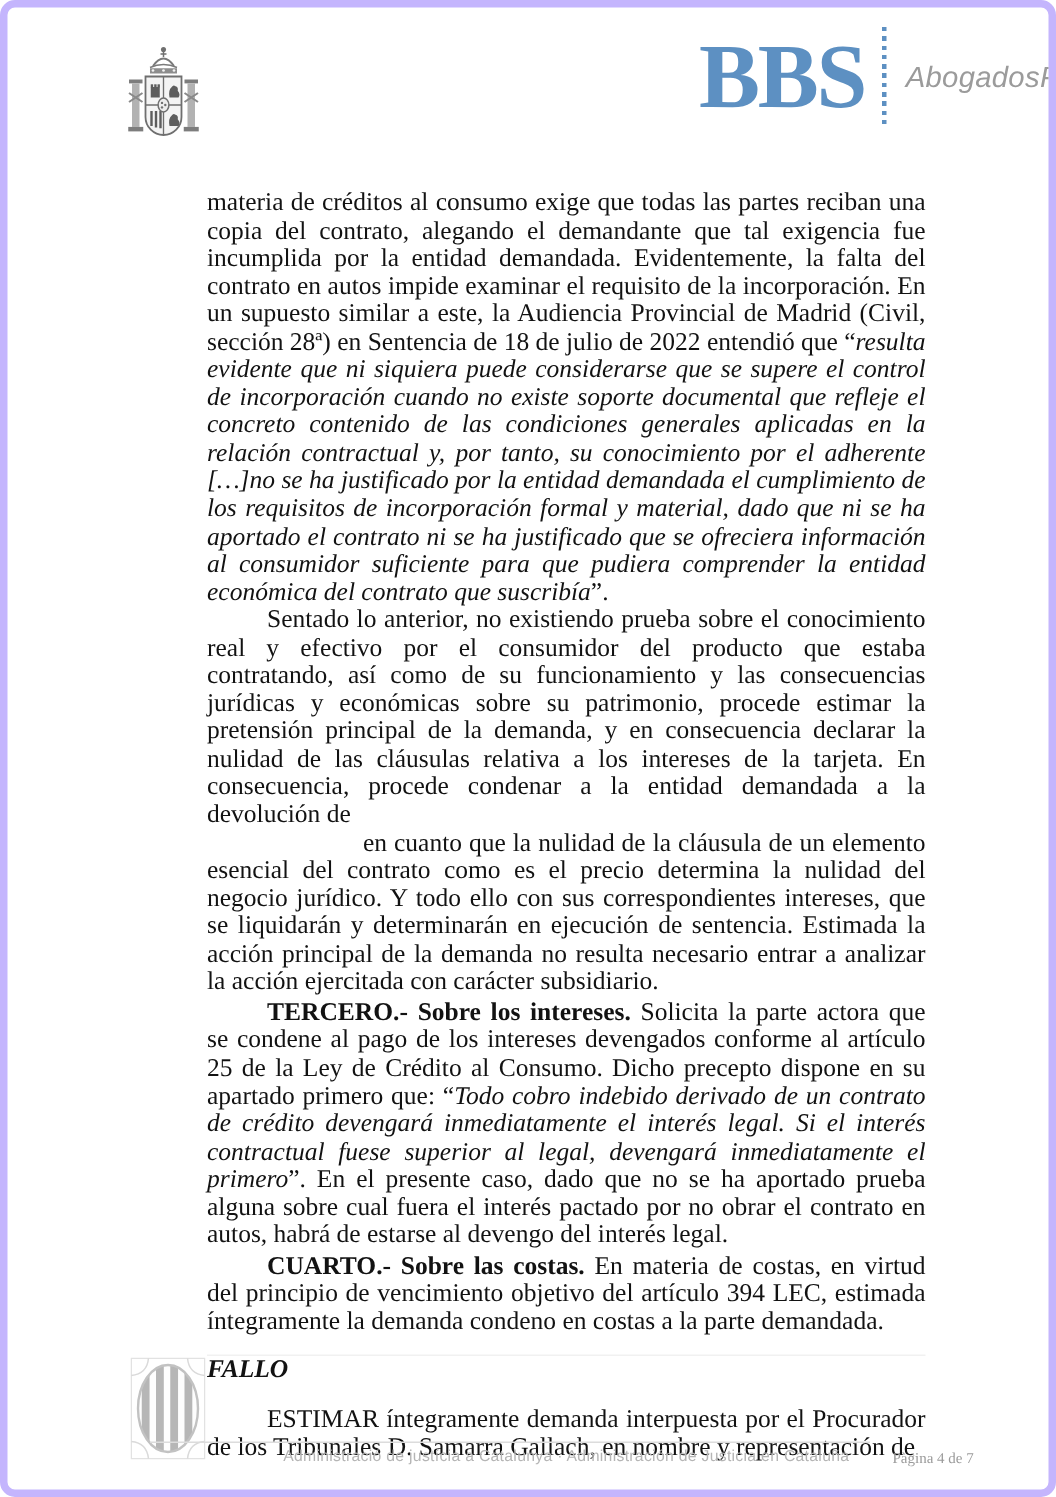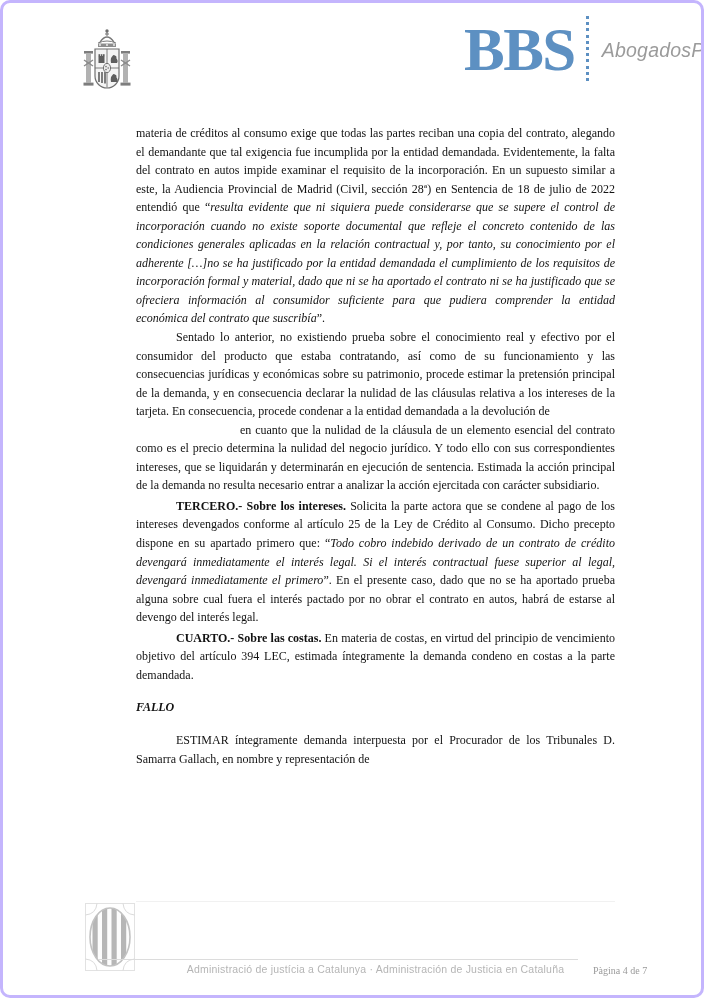--- a/index.html
+++ b/index.html
@@ -1,18 +1,18 @@
 <!DOCTYPE html>
 <html lang="es"><head>
 <meta charset="utf-8">
 <style>
   html,body{margin:0;padding:0;background:#fff;}
   .page{
     position:relative;width:704px;height:998px;box-sizing:border-box;
-    background:#ffffff;border:3px solid #c4b5fd;border-radius:10px;overflow:hidden;
+    background:#ffffff;border:5px solid #c4b5fd;border-radius:10px;overflow:hidden;
     font-family:"Liberation Serif", serif;color:#161616;
   }
 
   
   .coa{position:absolute;left:78px;top:24px;}
   .brand{position:absolute;left:461px;top:13px;display:flex;align-items:center;}
   .brand-name{
     font-family:"Liberation Serif", serif;font-weight:bold;
     font-size:61px;line-height:62px;letter-spacing:-1.5px;color:#5d90c2;
   }
@@ -22,21 +22,21 @@
   }
   .brand-sub{
     display:flex;flex-direction:row;justify-content:center;
     font-family:"Liberation Sans", sans-serif;font-style:italic;font-weight:normal;
     font-size:19.5px;line-height:22.5px;color:#9b9b9b;letter-spacing:.2px;
   }
 
   
   .doc{
     position:absolute;left:133px;top:121px;width:479px;
-    font-size:12px;line-height:18.55px;text-align:justify;
+    font-size:17px;line-height:18.55px;text-align:justify;
     color:#121212;
   }
   .para{margin:0;text-indent:40px;}
   .para.flush{text-indent:0;}
   .para.gap{margin-top:2px;}
   .para.biggap{margin-top:14px;}
   .fallo{margin:14px 0 0 0;text-align:left;font-weight:bold;text-indent:0;font-style:italic;}
   .b{font-weight:bold;}
   .i{font-style:italic;}
   .sp{display:inline-block;height:1px;}

